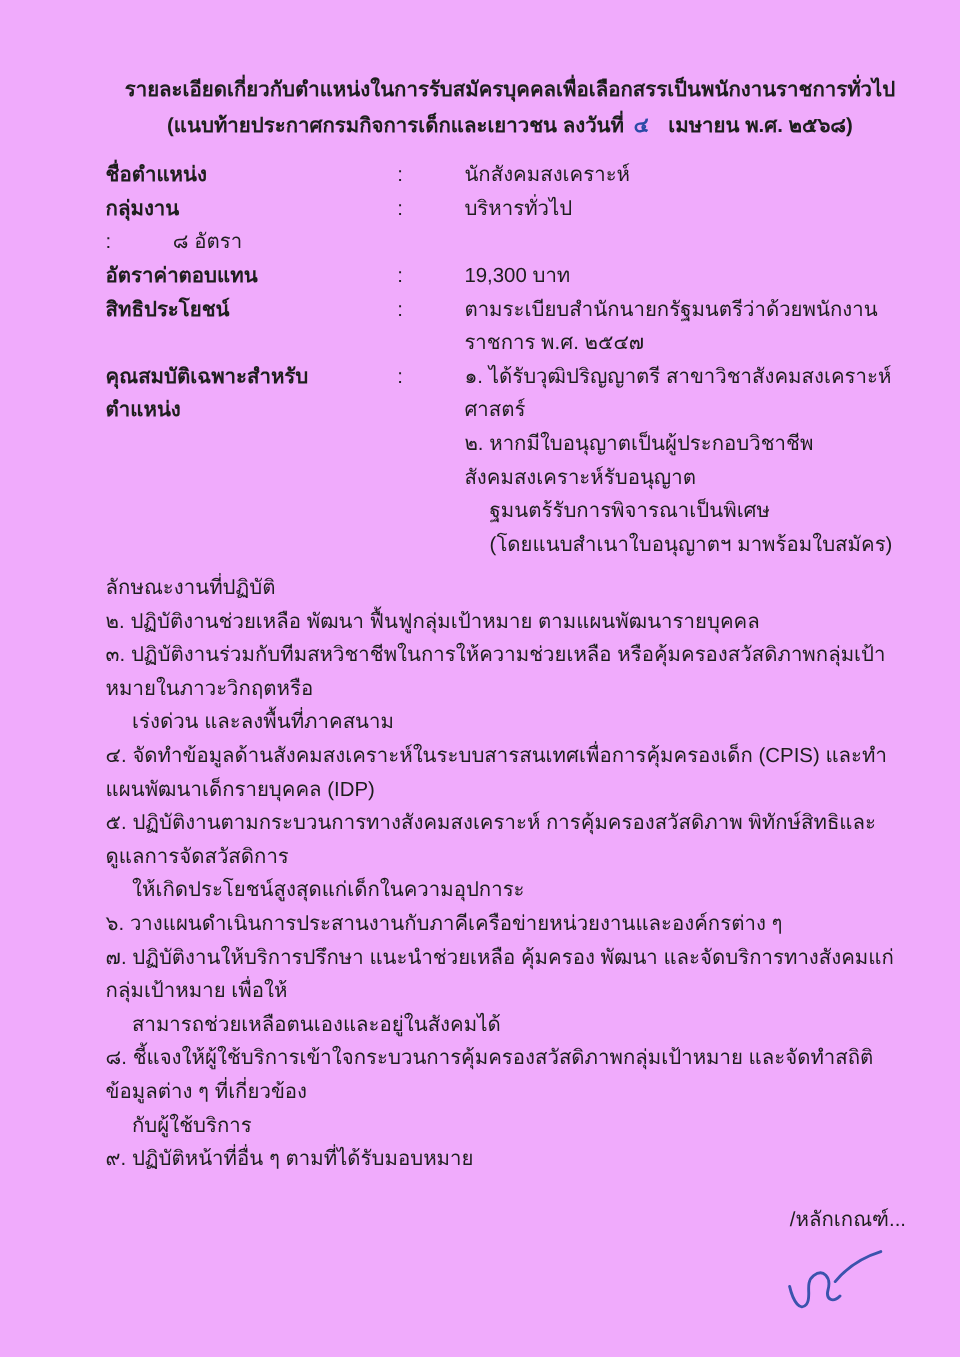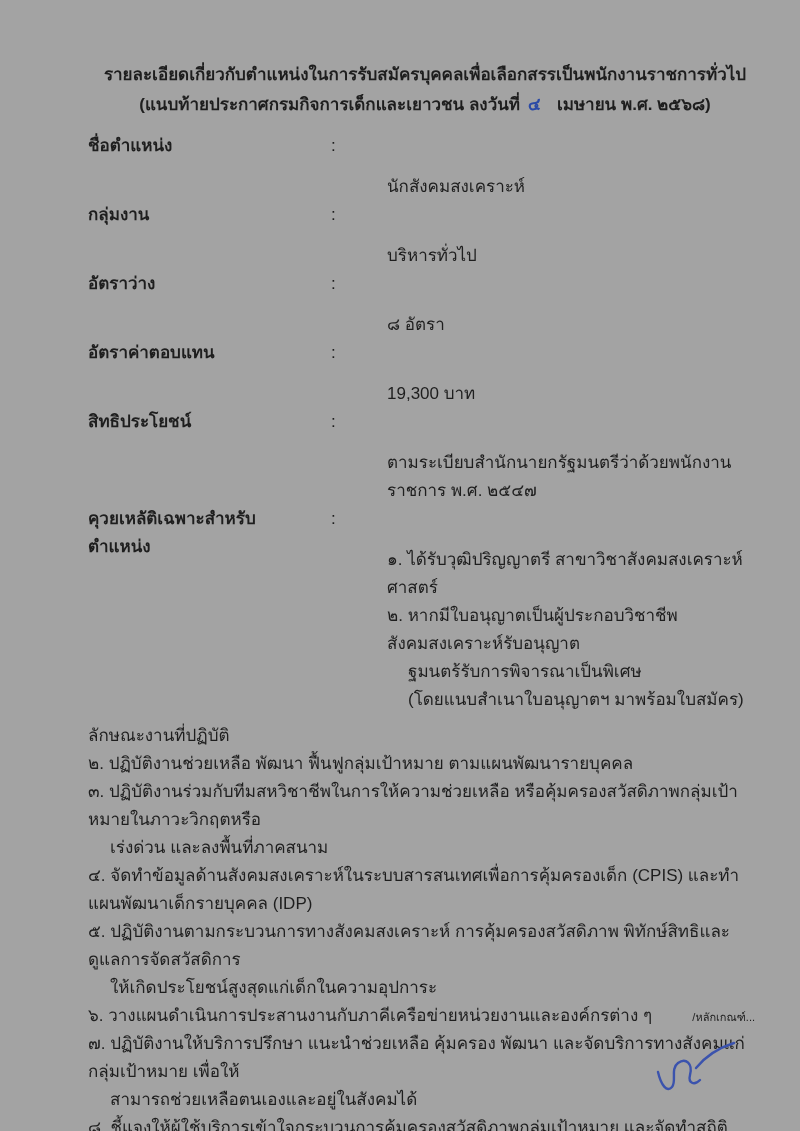--- a/index.html
+++ b/index.html
@@ -5,21 +5,21 @@
   html, body { margin: 0; padding: 0; }
   body {
     width: 800px; height: 1131px;
     background: #f2f2f0;
     font-family: "Liberation Sans", sans-serif;
     color: #1e1e1e;
   }
   .page {
     position: relative;
     width: 800px; height: 1131px;
-    background: #a3a3a3;
+    background: #f0abfc;
     box-sizing: border-box;
     padding: 60px 38px 0 88px;
     overflow: hidden;
   }
   .title {
     text-align: center;
     font-weight: bold;
     font-size: 17px;
     line-height: 30px;
     margin-bottom: 12px;
@@ -28,29 +28,29 @@
     color: #2b4aa6;
     display: inline-block;
     transform: rotate(-4deg);
     margin: 0 16px 0 8px;
     font-weight: bold;
   }
   .fields { font-size: 17px; line-height: 28px; }
   .frow { display: flex; align-items: flex-start; gap: 26px; }
   .flabel { width: 217px; flex: none; font-weight: bold; }
   .fcolon { width: 30px; flex: none; text-align: left; }
-  .fvalue { flex: 1; margin-top: 41px; }
+  .fvalue { flex: 1; }
   .cont2 { padding-left: 21px; }
   .duties { font-size: 17px; line-height: 28px; margin-top: 8px; }
   .dhead { font-weight: normal; }
   .duty .cont { padding-left: 22px; }
   .next {
     position: absolute;
     top: 1003px; right: 45px;
-    font-size: 11px; line-height: 28px;
+    font-size: 17px; line-height: 28px;
   }
   .sig {
     position: absolute;
     top: 1038px; right: 58px;
     width: 92px; height: 62px;
   }
   .sig path {
     fill: none;
     stroke: #3b53ad;
     stroke-width: 2.4;
@@ -77,39 +77,38 @@
       <div class="fvalue">นักสังคมสงเคราะห์</div>
     </div>
 
     <div class="frow">
       <div class="flabel">กลุ่มงาน</div>
       <div class="fcolon">:</div>
       <div class="fvalue">บริหารทั่วไป</div>
     </div>
 
     <div class="frow">
-      <div class="flabel">อัตราว่าง</div>
       <div class="fcolon">:</div>
       <div class="fvalue">๘ อัตรา</div>
     </div>
 
     <div class="frow">
       <div class="flabel">อัตราค่าตอบแทน</div>
       <div class="fcolon">:</div>
       <div class="fvalue">19,300 บาท</div>
     </div>
 
     <div class="frow">
       <div class="flabel">สิทธิประโยชน์</div>
       <div class="fcolon">:</div>
       <div class="fvalue">ตามระเบียบสำนักนายกรัฐมนตรีว่าด้วยพนักงานราชการ พ.ศ. ๒๕๔๗</div>
     </div>
 
     <div class="frow">
-      <div class="flabel">คุวยเหลัติเฉพาะสำหรับตำแหน่ง</div>
+      <div class="flabel">คุณสมบัติเฉพาะสำหรับตำแหน่ง</div>
       <div class="fcolon">:</div>
       <div class="fvalue">
         <div>๑. ได้รับวุฒิปริญญาตรี สาขาวิชาสังคมสงเคราะห์ศาสตร์</div>
         <div>๒. หากมีใบอนุญาตเป็นผู้ประกอบวิชาชีพสังคมสงเคราะห์รับอนุญาต</div>
         <div class="cont2">ฐมนตร้รับการพิจารณาเป็นพิเศษ</div>
         <div class="cont2">(โดยแนบสำเนาใบอนุญาตฯ มาพร้อมใบสมัคร)</div>
       </div>
     </div>
 
   </div>

